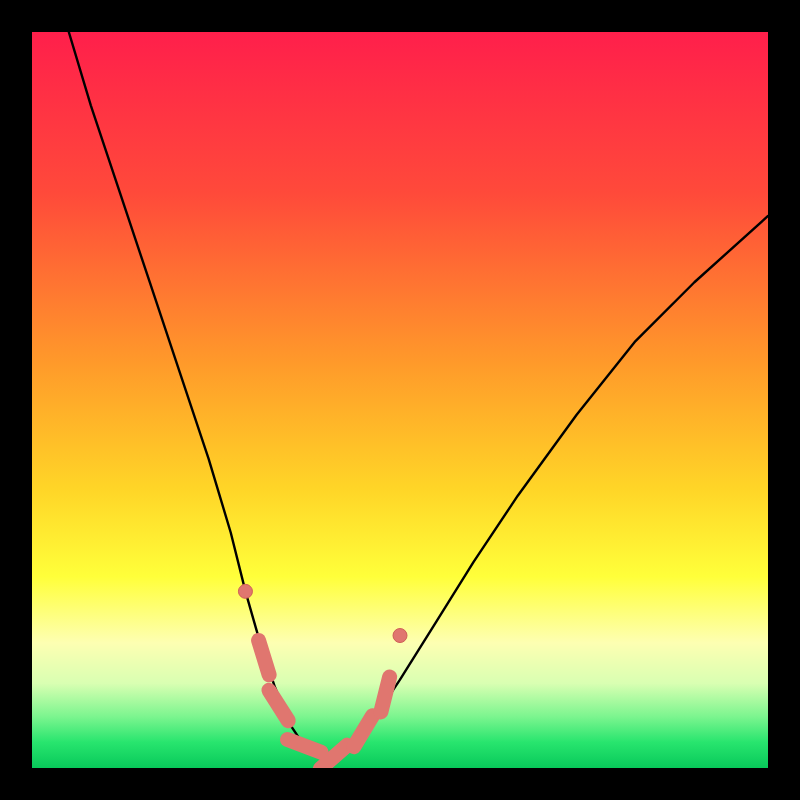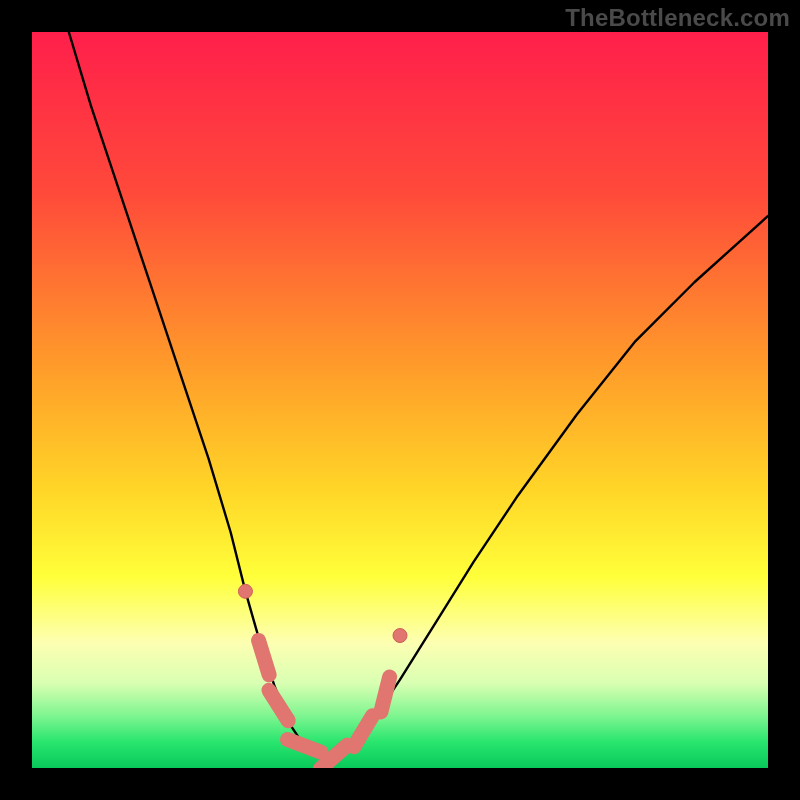--- a/index.html
+++ b/index.html
@@ -38,21 +38,20 @@
   .plot svg {
     display: block;
     width: 100%;
     height: 100%;
   }
 </style>
 </head>
 <body>
 
 <div class="frame">
-  <div class="watermark">TheBottleneck.com</div>
 
   <div class="plot">
     <svg viewBox="0 0 736 736" preserveAspectRatio="none">
       <defs>
         <linearGradient id="bg-grad" x1="0" y1="0" x2="0" y2="1">
             <stop offset="0%" stop-color="#ff1f4b"></stop>
             <stop offset="22%" stop-color="#ff4a3a"></stop>
             <stop offset="45%" stop-color="#ff9a2a"></stop>
             <stop offset="62%" stop-color="#ffd527"></stop>
             <stop offset="74%" stop-color="#ffff3a"></stop>

